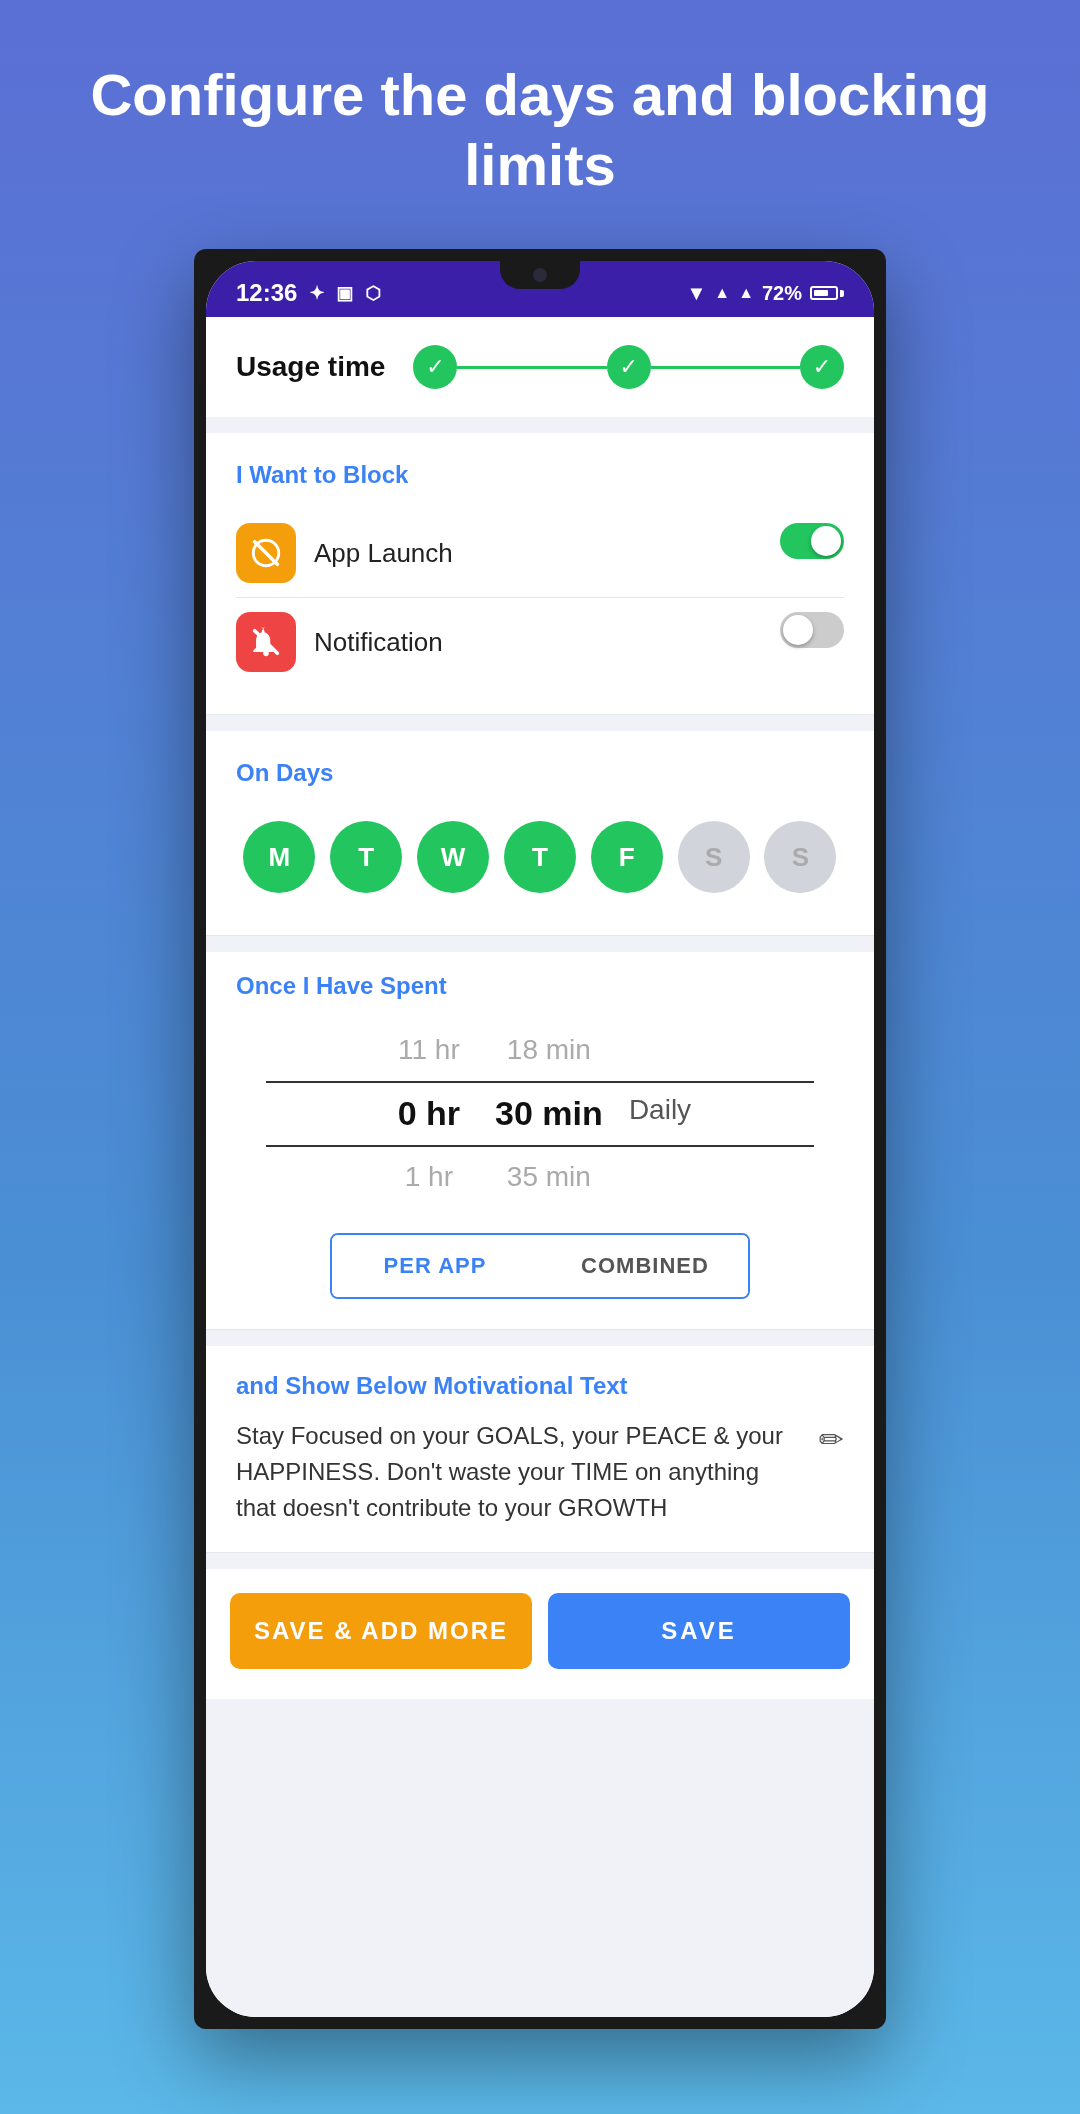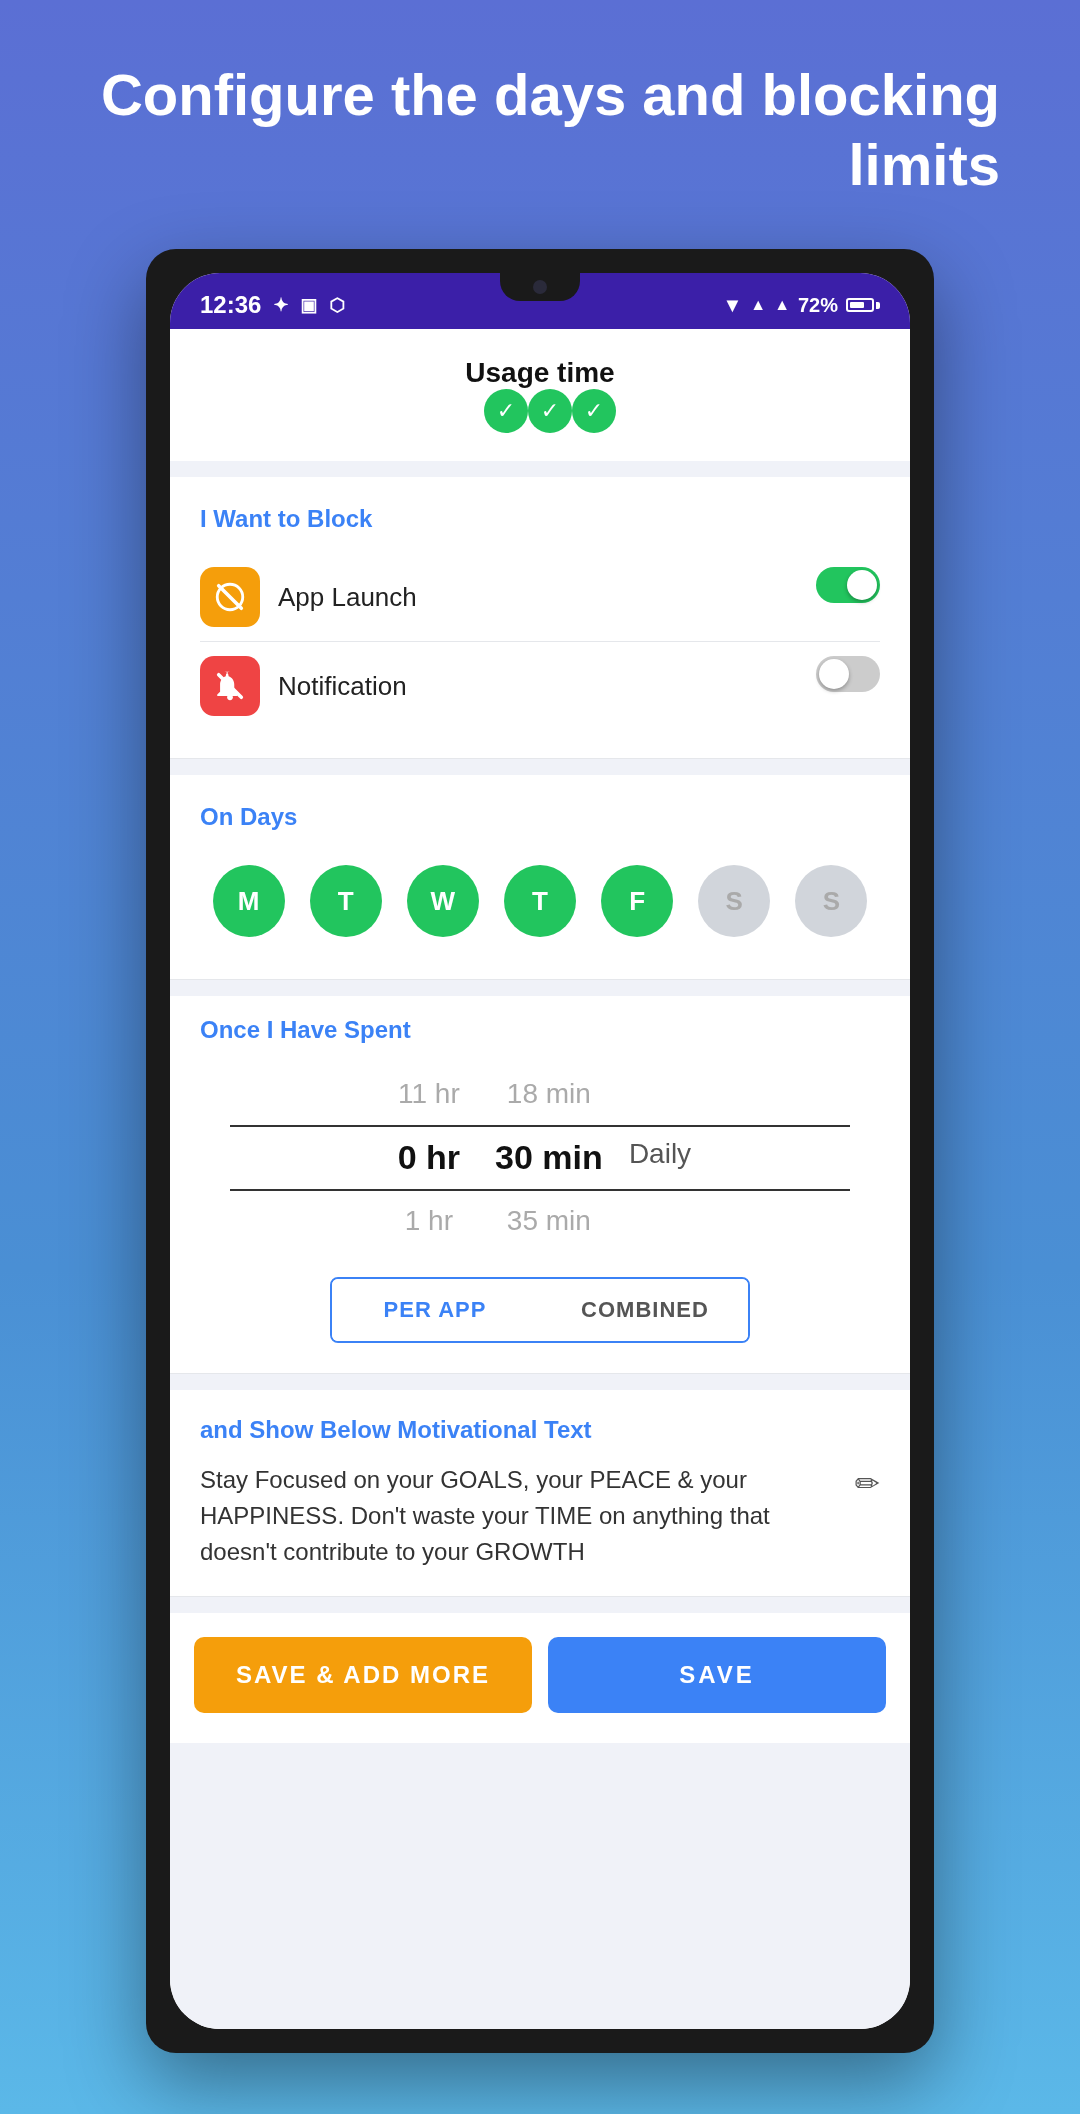--- a/index.html
+++ b/index.html
@@ -12,31 +12,31 @@
       flex-direction: column;
       align-items: center;
       font-family: 'Segoe UI', Arial, sans-serif;
       overflow-x: hidden;
     }
 
     .page-title {
       color: white;
       font-size: 58px;
       font-weight: 700;
-      text-align: right;
+      text-align: center;
       padding: 60px 80px 50px;
       line-height: 1.2;
     }
 
     
     .phone-frame {
-      width: 788px;
+      width: 692px;
       background: #1a1a1a;
-      border-radius: 30px;
-      padding: 12px;
+      border-radius: 12px;
+      padding: 0;
       box-shadow: 0 30px 80px rgba(0,0,0,0.4);
       position: relative;
       overflow: hidden;
     }
 
     .phone-inner {
       margin: 12px;
       border-radius: 50px;
       overflow: hidden;
       background: #fff;
@@ -99,22 +99,21 @@
       padding-bottom: 40px;
     }
 
     
     .step-bar {
       background: white;
       padding: 28px 30px;
       display: flex;
       align-items: center;
       justify-content: space-between;
-      gap: 0;
-      flex-direction: column;
+      gap: 8px;
     }
 
     .step-title {
       font-size: 28px;
       font-weight: 800;
       color: #111;
     }
 
     .step-indicators {
       display: flex;

